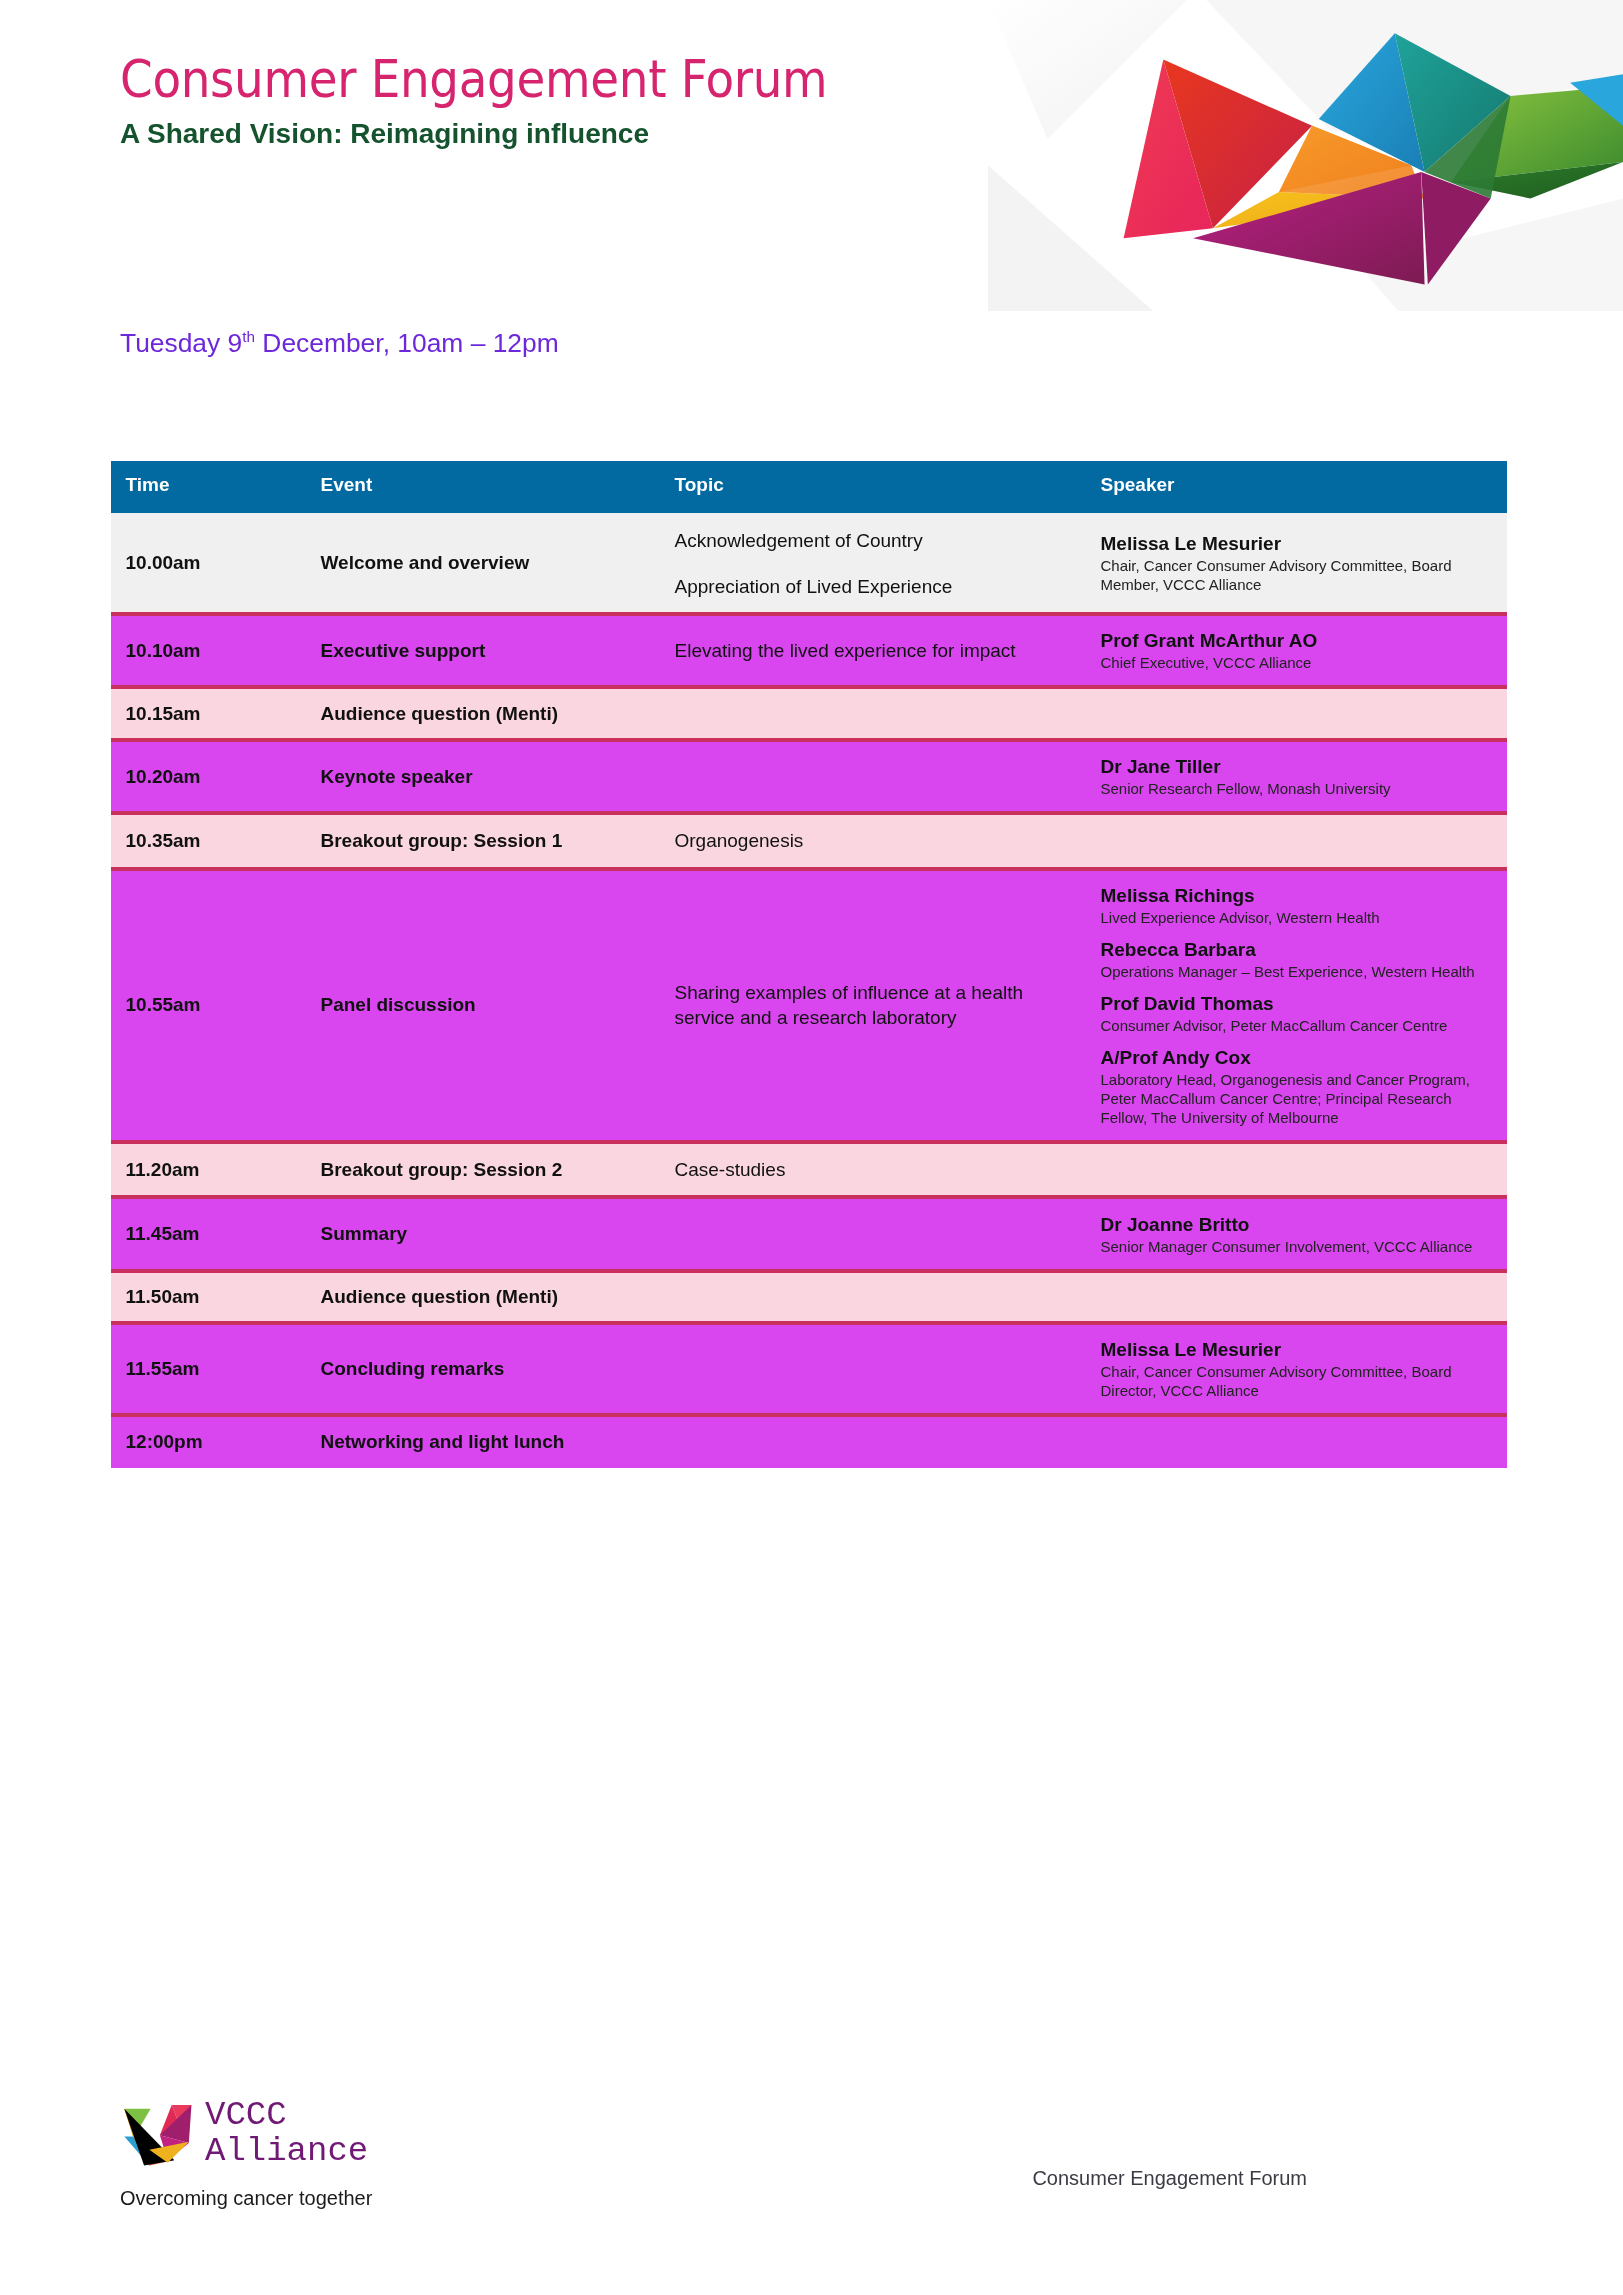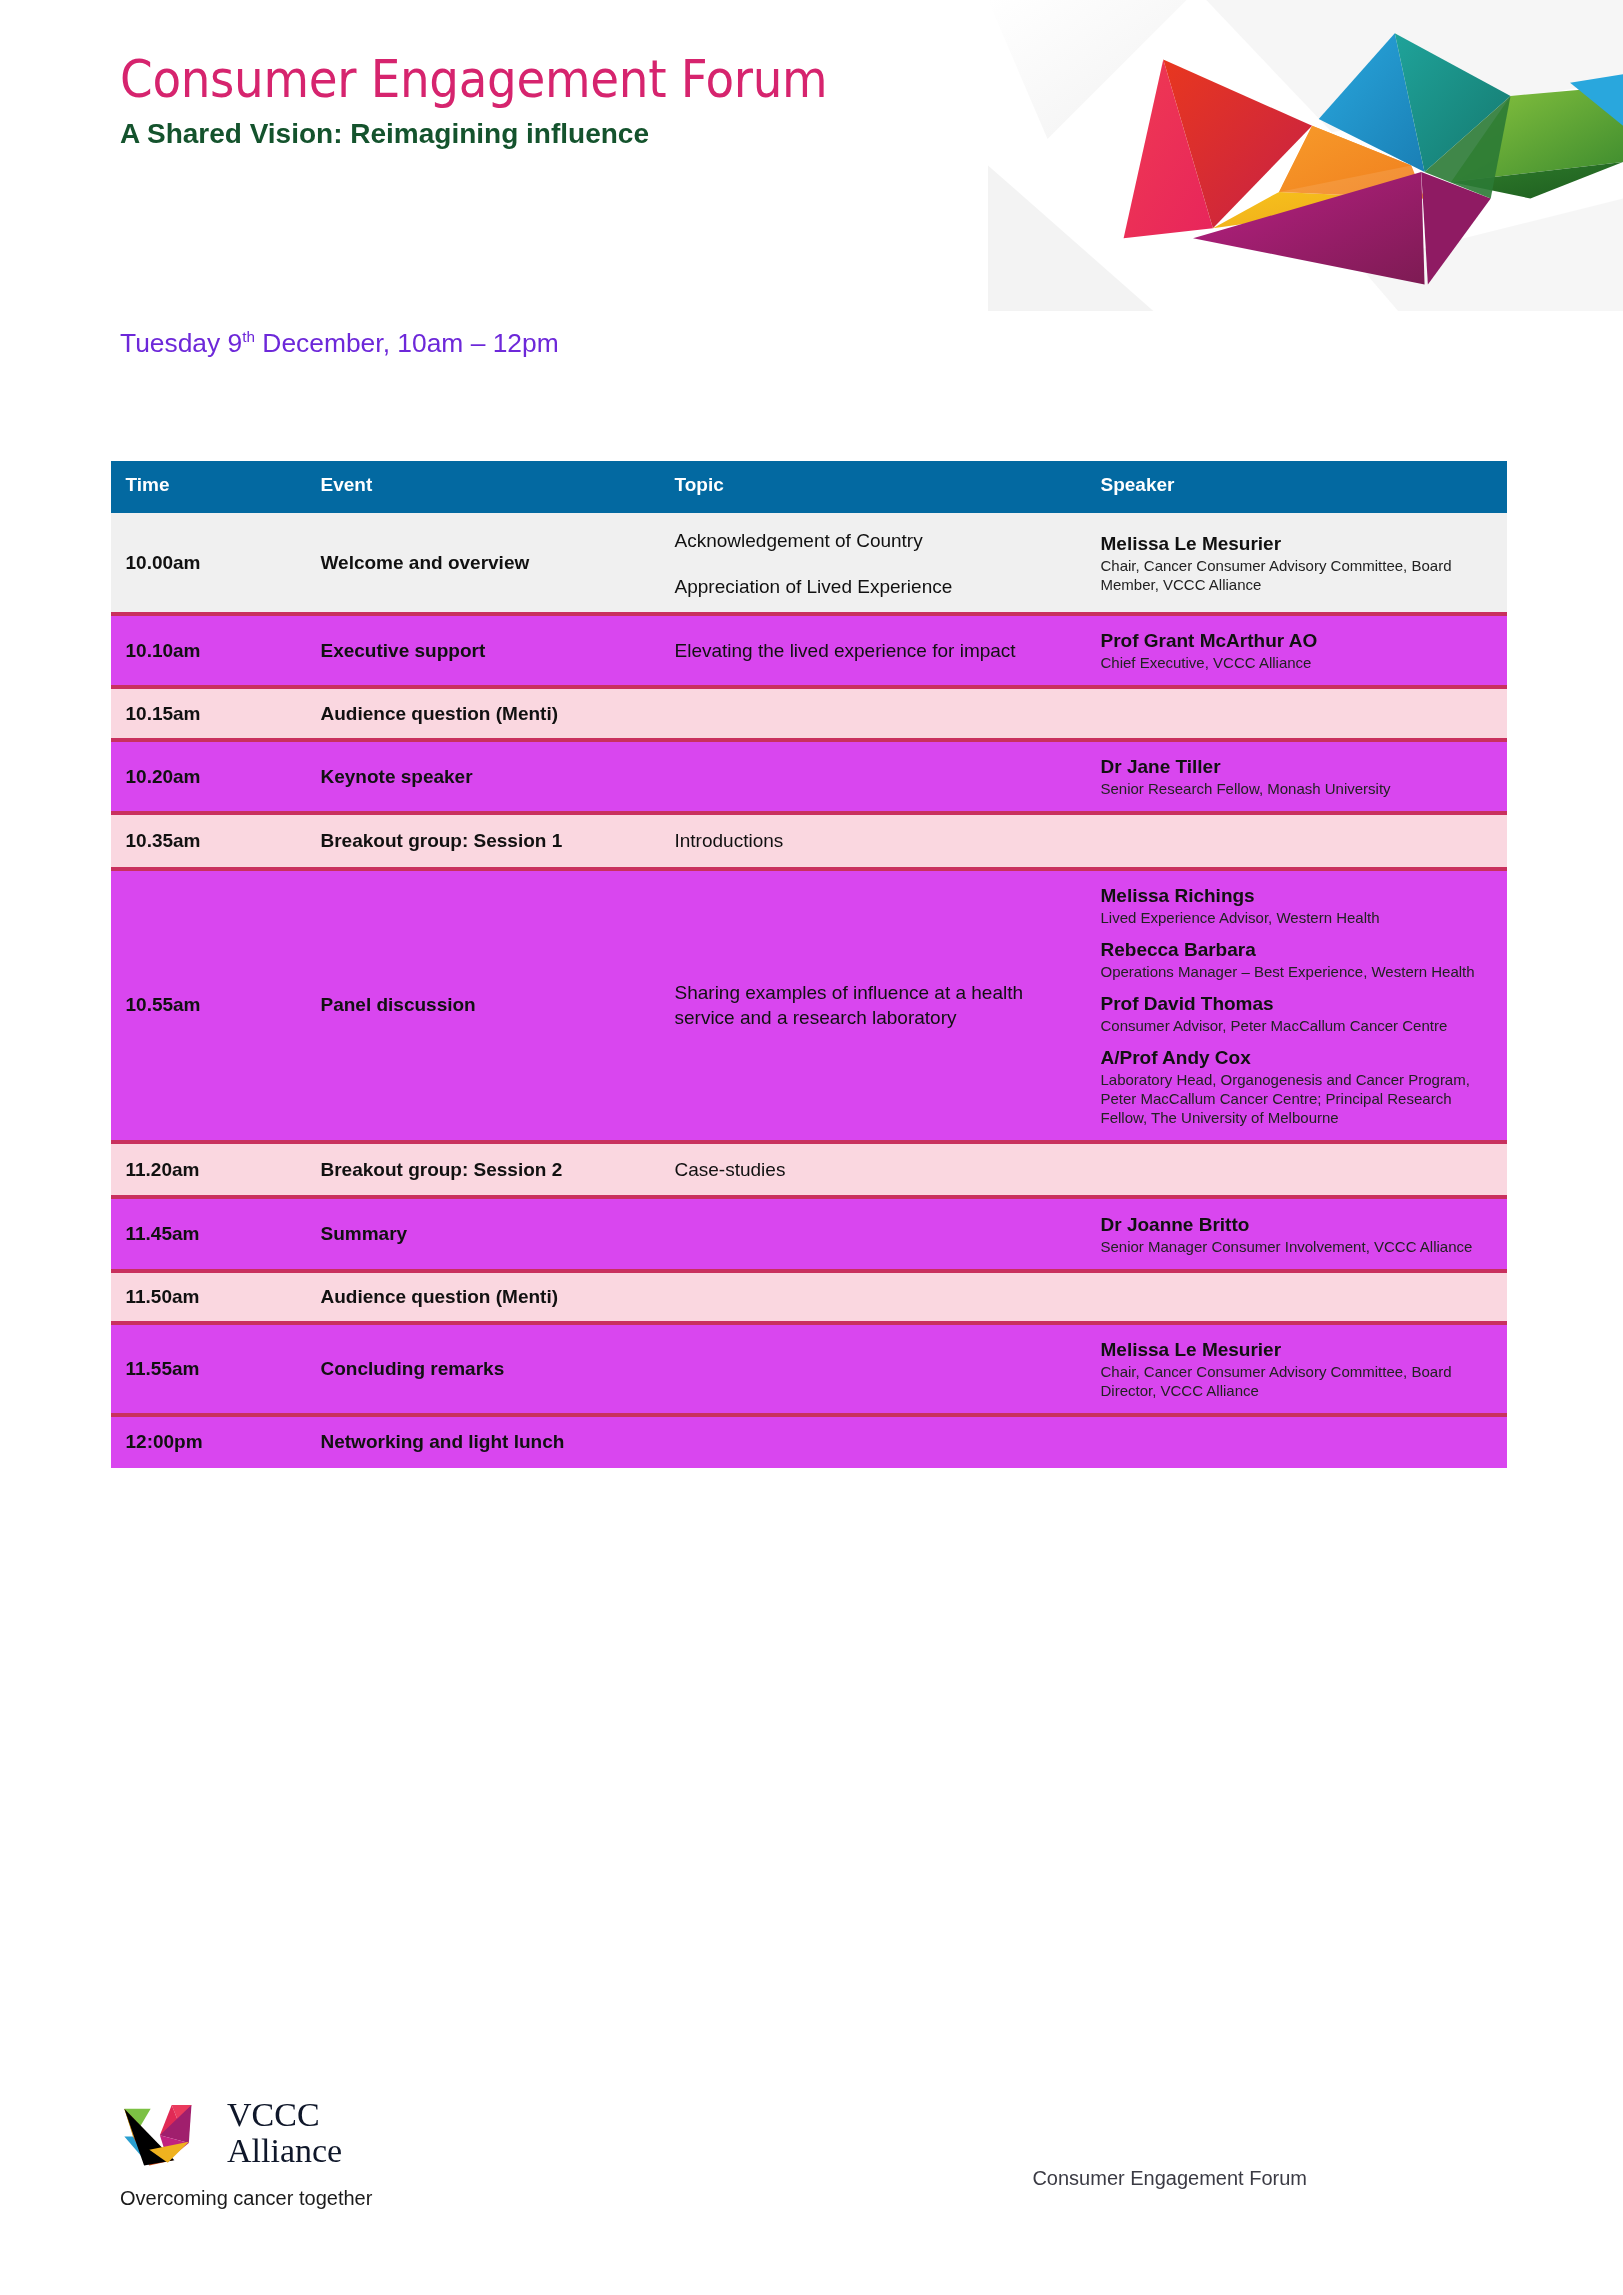--- a/index.html
+++ b/index.html
@@ -118,26 +118,26 @@
     line-height:19px;
     color:#222222;
   }
   .spk-group + .spk-group { margin-top:11px; }
 
   
   .footer-logo { position:absolute; left:120px; top:2097px; width:278px; }
   .logo-row { display:flex; align-items:flex-start; }
   .logo-mark { width:85px; height:79px; flex:0 0 auto; }
   .logo-words {
-    margin-left:22px;
+    margin-left:0;
     font-size:34px;
     line-height:36px;
-    color:#0f172a;
+    color:#701a75;
     font-weight:300;
-    font-family:Liberation Serif, serif;
+    font-family:Liberation Mono, monospace;
   }
   .logo-tag {
     margin-top:10.6px;
     font-size:20px;
     color:#1b1b1b;
     font-weight:300;
   }
   .footer-right {
     position:absolute;
     right:316px; top:2167px;
@@ -287,21 +287,21 @@
           <div class="spk-group">
             <span class="spk-name">Dr Jane Tiller</span>
             <span class="spk-role">Senior Research Fellow, Monash University</span>
           </div>
         </td>
       </tr>
       <tr class="row-pink rule-below rule-above">
         <td class="cell-time">10.35am</td>
         <td class="cell-event">Breakout group: Session 1</td>
         <td class="cell-topic">
-          <span class="topic-line">Introductions</span>
+          <span class="topic-line">Organogenesis</span>
         </td>
         <td class="cell-speaker"></td>
       </tr>
       <tr class="row-plain rule-below">
         <td class="cell-time">10.55am</td>
         <td class="cell-event">Panel discussion</td>
         <td class="cell-topic">
           <span class="topic-line">Sharing examples of influence at a health service and a research laboratory</span>
         </td>
         <td class="cell-speaker">

